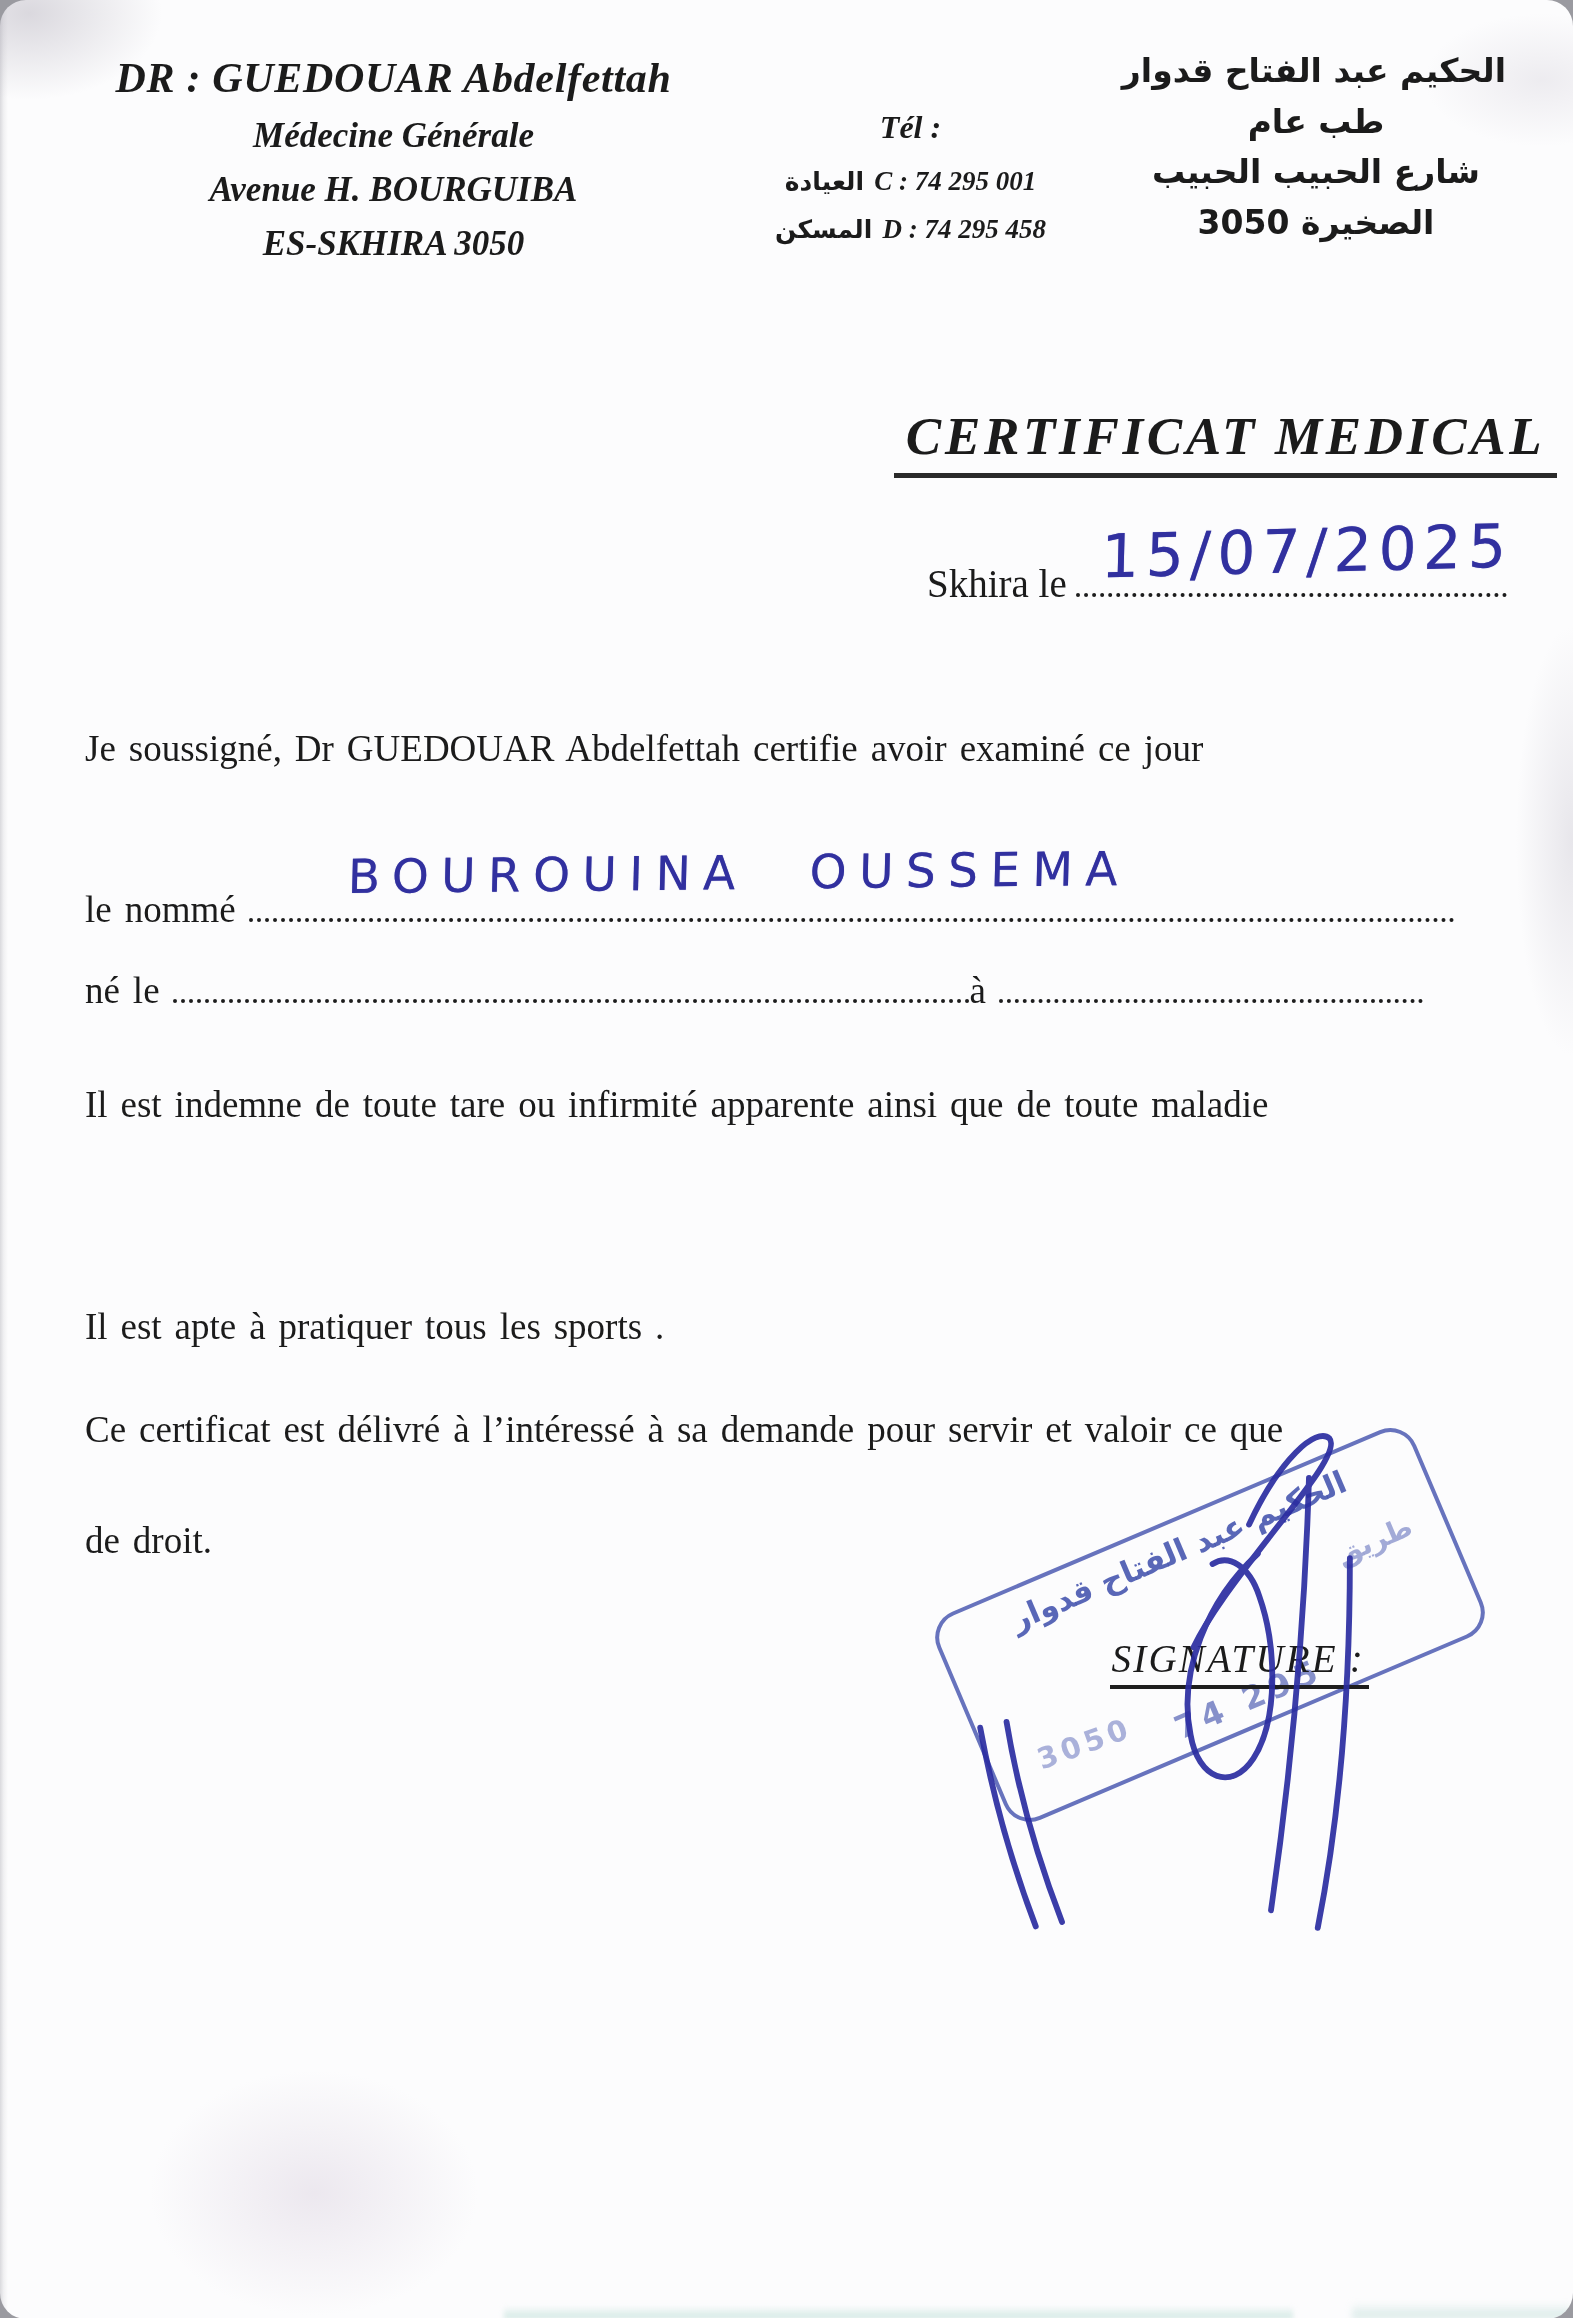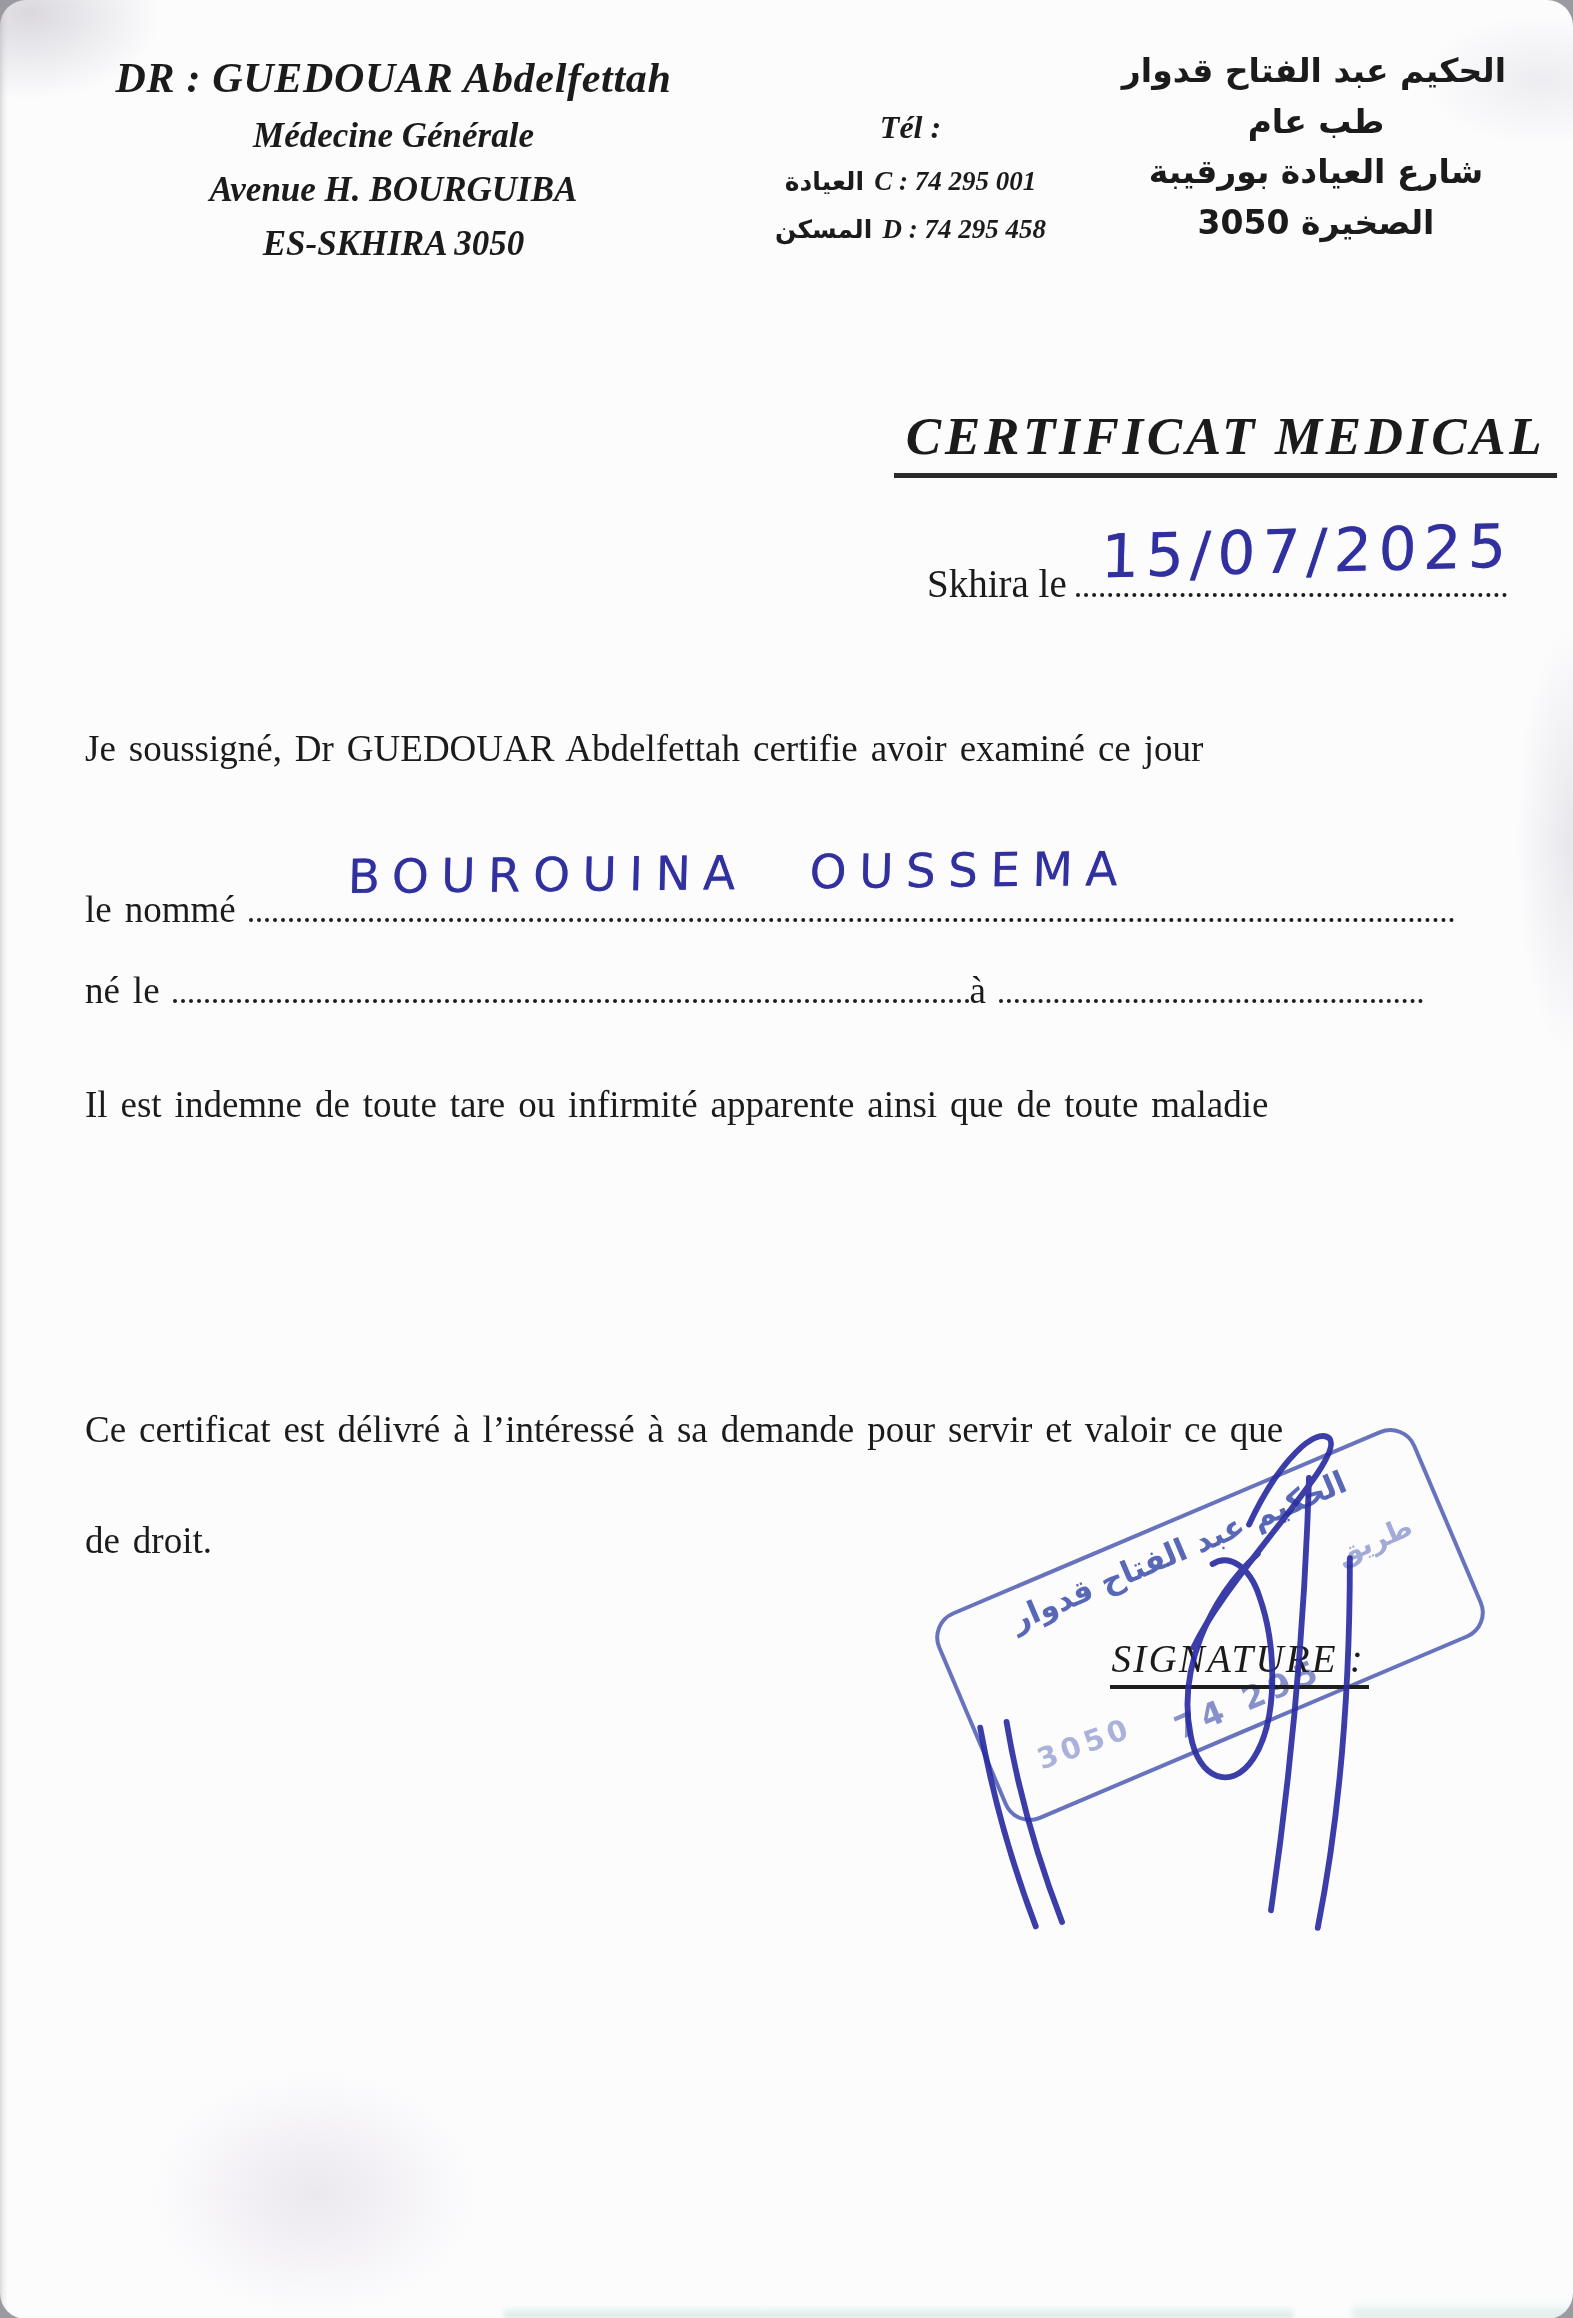--- a/index.html
+++ b/index.html
@@ -99,21 +99,21 @@
 
   <div class="hdr-tel">
     <div class="t1">Tél :</div>
     <div class="t2"><span class="ar">العيادة</span><span>C : 74 295 001</span></div>
     <div class="t2"><span class="ar">المسكن</span><span>D : 74 295 458</span></div>
   </div>
 
   <div class="hdr-right">
     <div class="r">الحكيم   عبد الفتاح  قدوار</div>
     <div class="r">طب   عام</div>
-    <div class="r">شارع  العيادة بورقيبة</div>
+    <div class="r">شارع  الحبيب الحبيب</div>
     <div class="r">الصخيرة  3050</div>
   </div>
 
   <div class="title-wrap">
     <span class="title">CERTIFICAT MEDICAL</span>
   </div>
 
   <div class="date-line rel">
     <span>Skhira le </span><span class="dots dots-date"></span>
     <span class="hand hand-date">15/07/2025</span>
@@ -124,20 +124,21 @@
   <div class="para name-line rel">
     <span>le nommé </span><span class="dots dots-name"></span>
     <span class="hand hand-name">BOUROUINA  OUSSEMA</span>
   </div>
 
   <div class="para ne-line">
     <span>né le </span><span class="dots dots-birth1"></span><span>à</span> <span class="dots dots-birth2"></span>
   </div>
 
   <div class="para p4">Il est indemne de toute tare ou infirmité apparente ainsi que de toute maladie</div>
+  <div class="para p6">Il est apte à pratiquer tous les sports .</div>
   <div class="para p7">Ce certificat est délivré à l’intéressé à sa demande pour servir et valoir ce que</div>
   <div class="para p8">de droit.</div>
 
   <div class="stamp">
     <div class="s1">الحكيم عبد الفتاح قدوار</div>
     <div class="s2">طريق</div>
     <div class="s3">3050</div>
     <div class="s4">74 295</div>
   </div>
 

